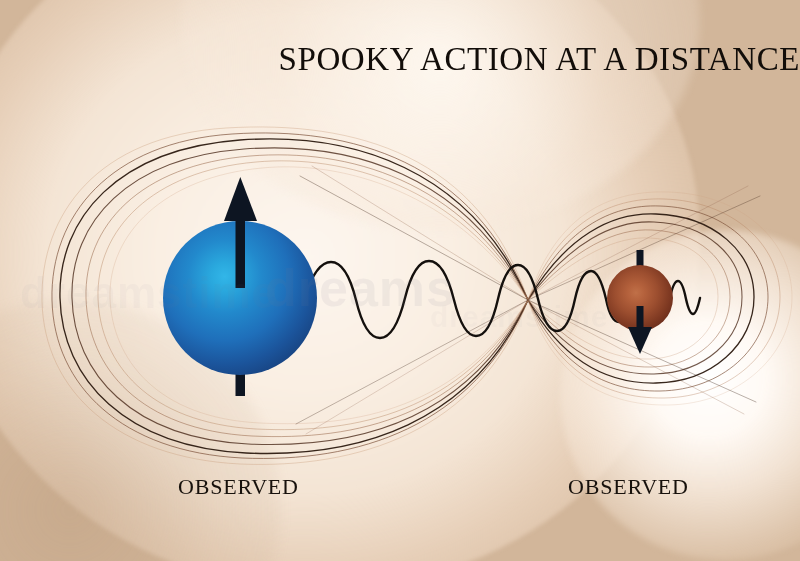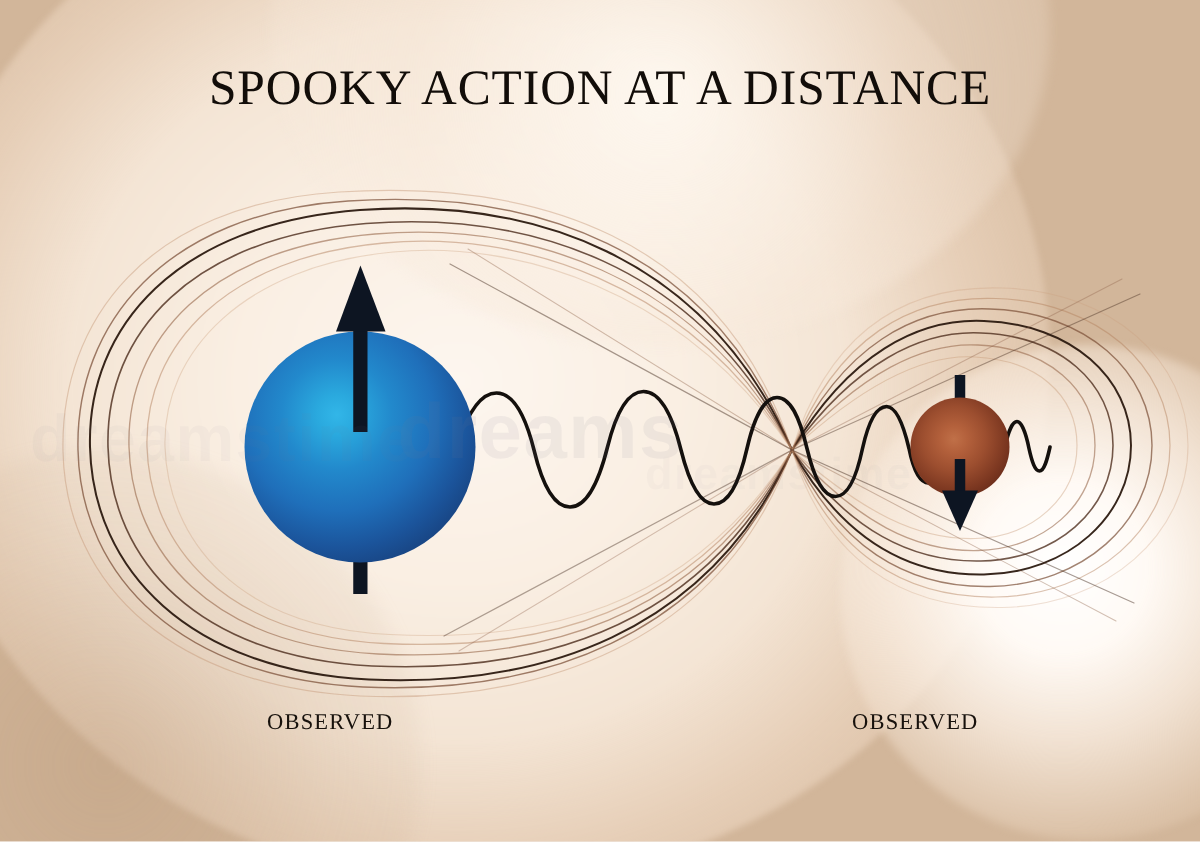--- a/index.html
+++ b/index.html
@@ -87,31 +87,31 @@
     position: absolute;
     inset: 0;
   }
 
   
   .title {
     position: absolute;
     left: 0;
     right: 0;
     top: 41px;
-    text-align: center;
+    text-align: right;
     font-family: "Liberation Serif", serif;
     font-size: 33px;
     letter-spacing: 0.6px;
     color: #120d09;
     white-space: nowrap;
   }
   .caption {
     position: absolute;
     font-family: "Liberation Serif", serif;
-    font-size: 15px;
+    font-size: 22px;
     letter-spacing: 0.8px;
     color: #17110c;
     white-space: nowrap;
   }
   .caption-observed { left: 178px; top: 474px; }
   .caption-affected { left: 568px; top: 474px; }
 
   
   .watermark {
     position: absolute;

